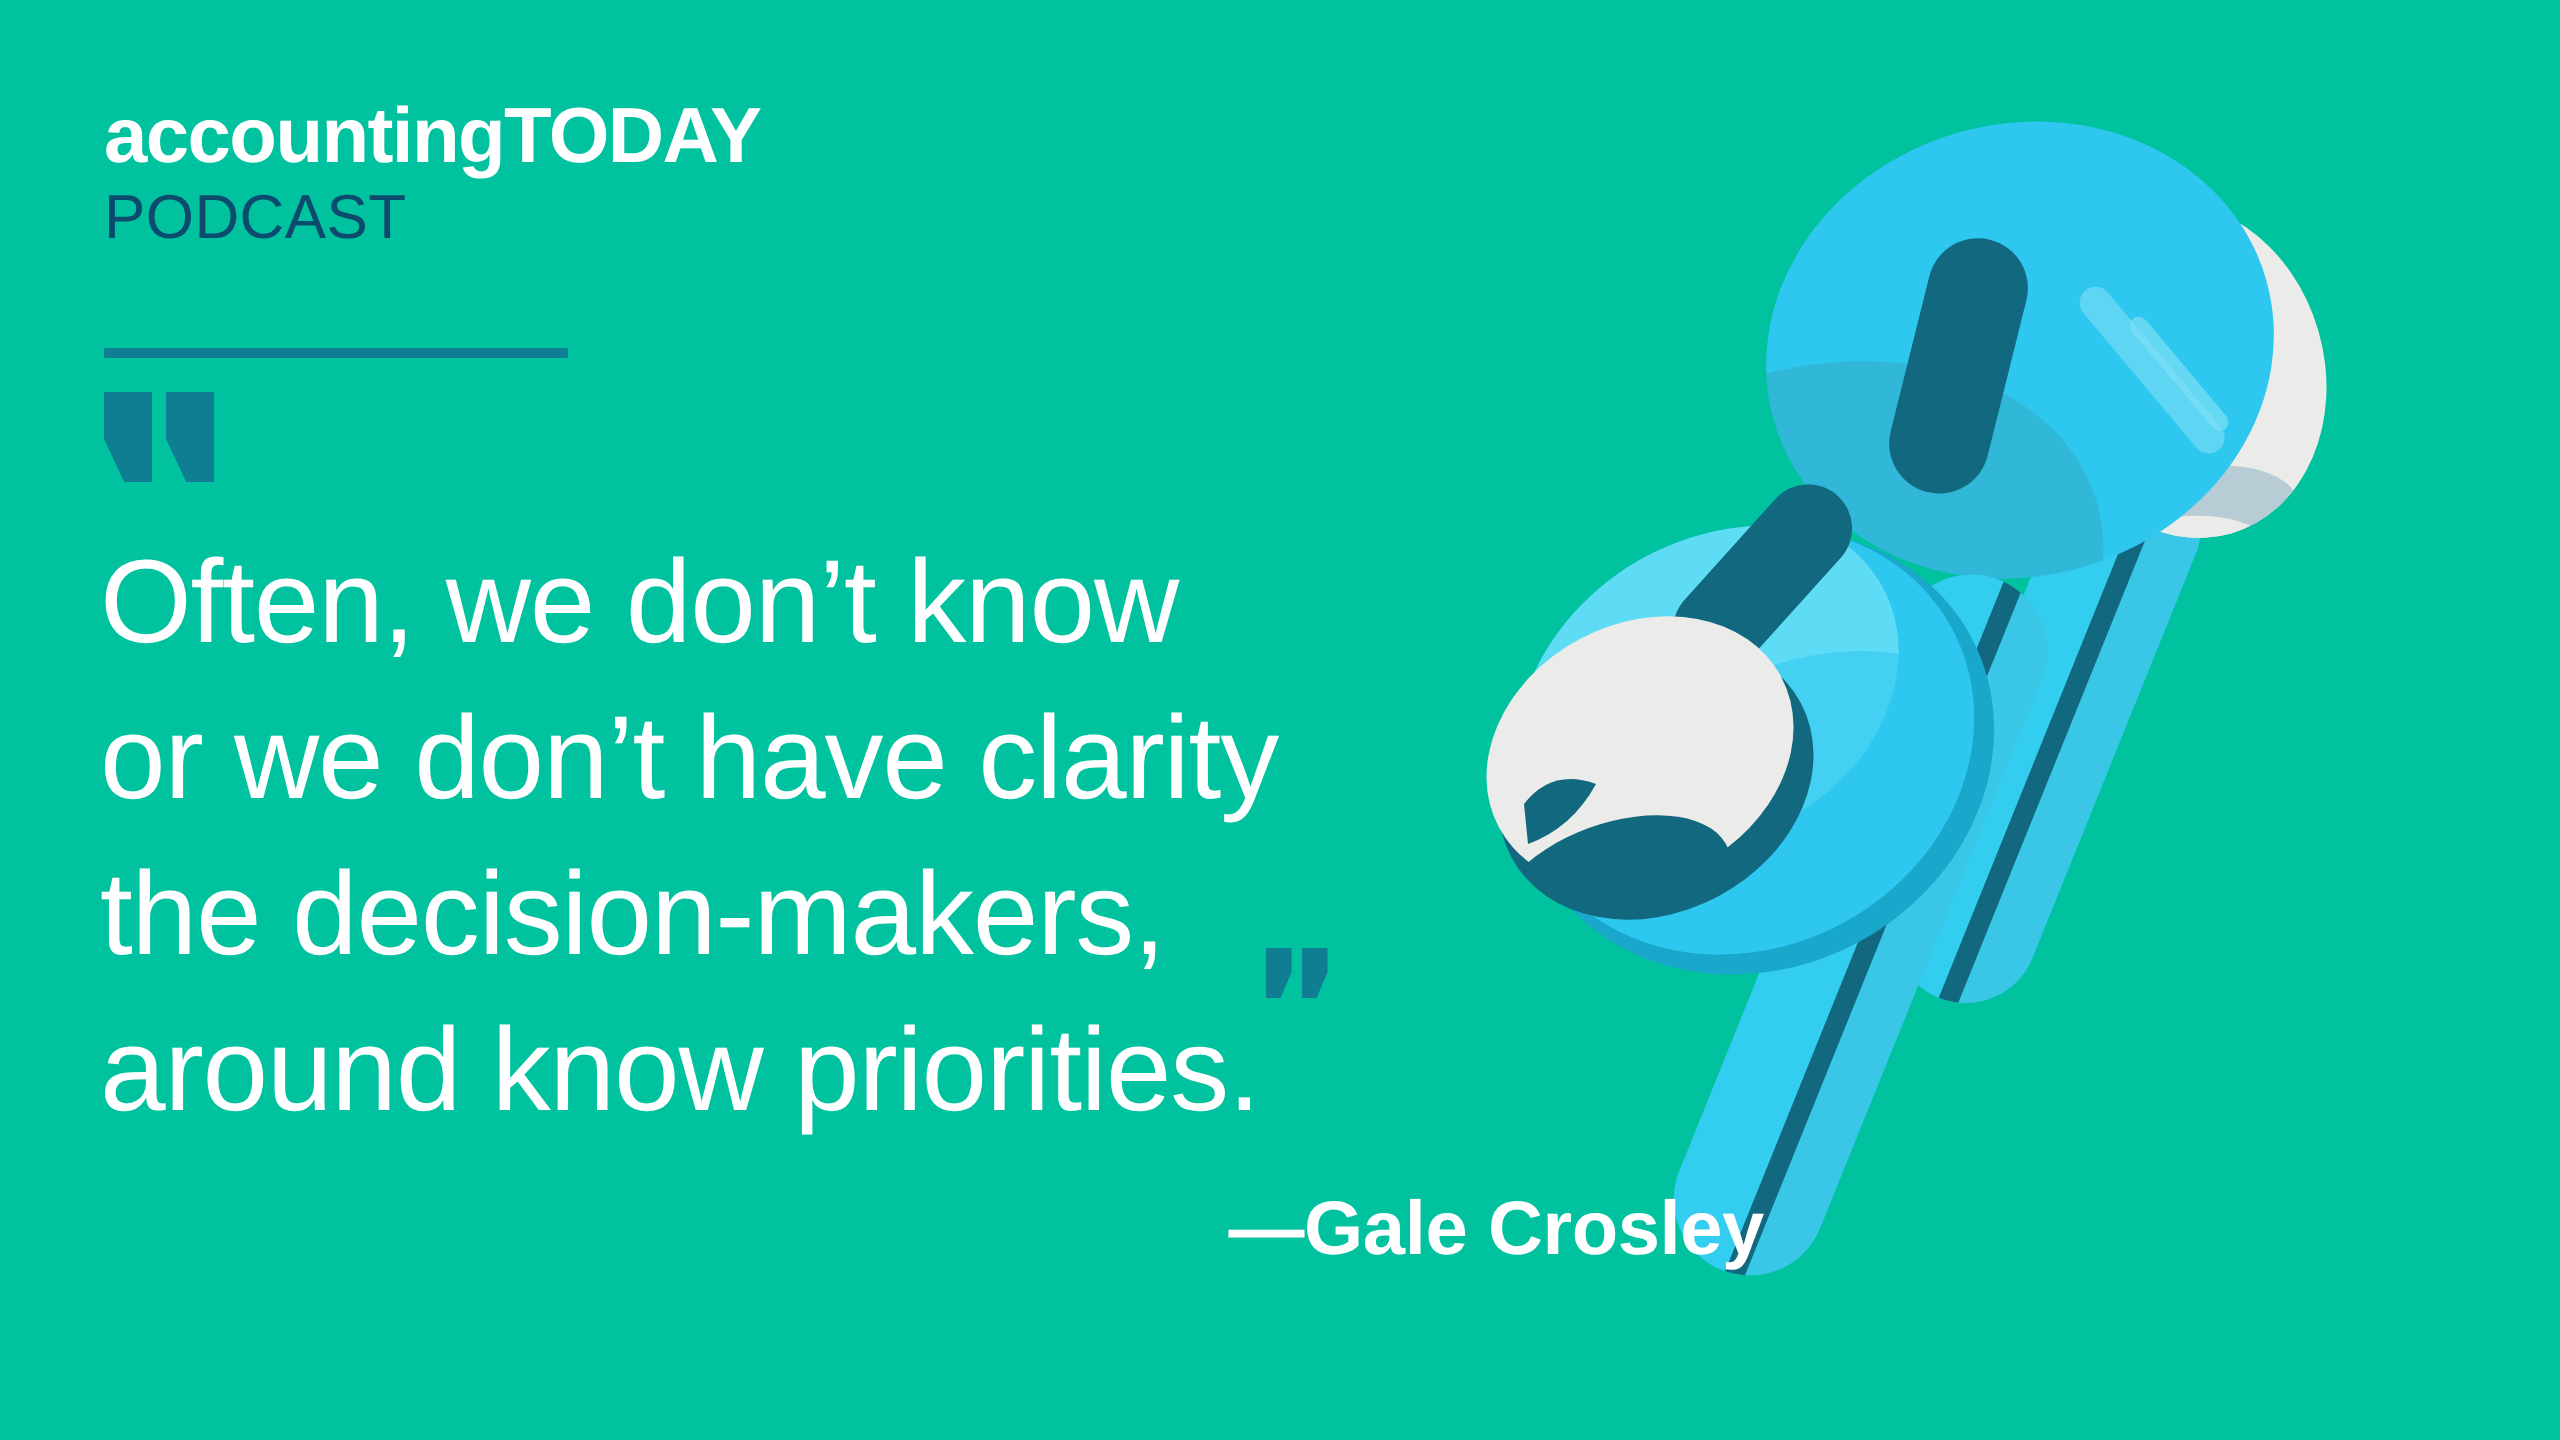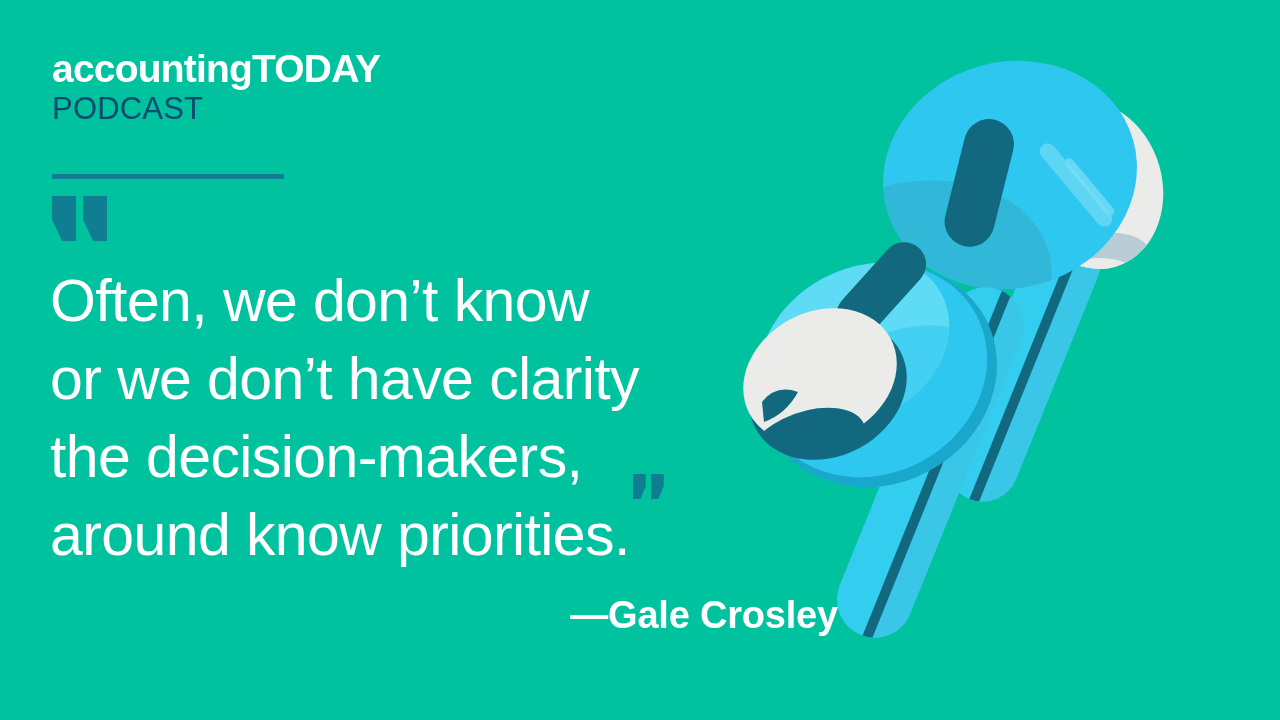--- a/index.html
+++ b/index.html
@@ -128,20 +128,21 @@
     position: absolute;
     left: 0;
     top: 592px;
     width: 838px;
     text-align: right;
     color: #ffffff;
     font-size: 38px;
     line-height: 46px;
     font-weight: 700;
     letter-spacing: -0.2px;
+    padding-left: 44px;
   }
 </style>
 </head>
 <body>
 
 <div id="card">
 
   <svg id="artwork" viewBox="0 0 1280 720" xmlns="http://www.w3.org/2000/svg" aria-hidden="true">
     <defs>
       <clipPath id="clipUpperBody">

